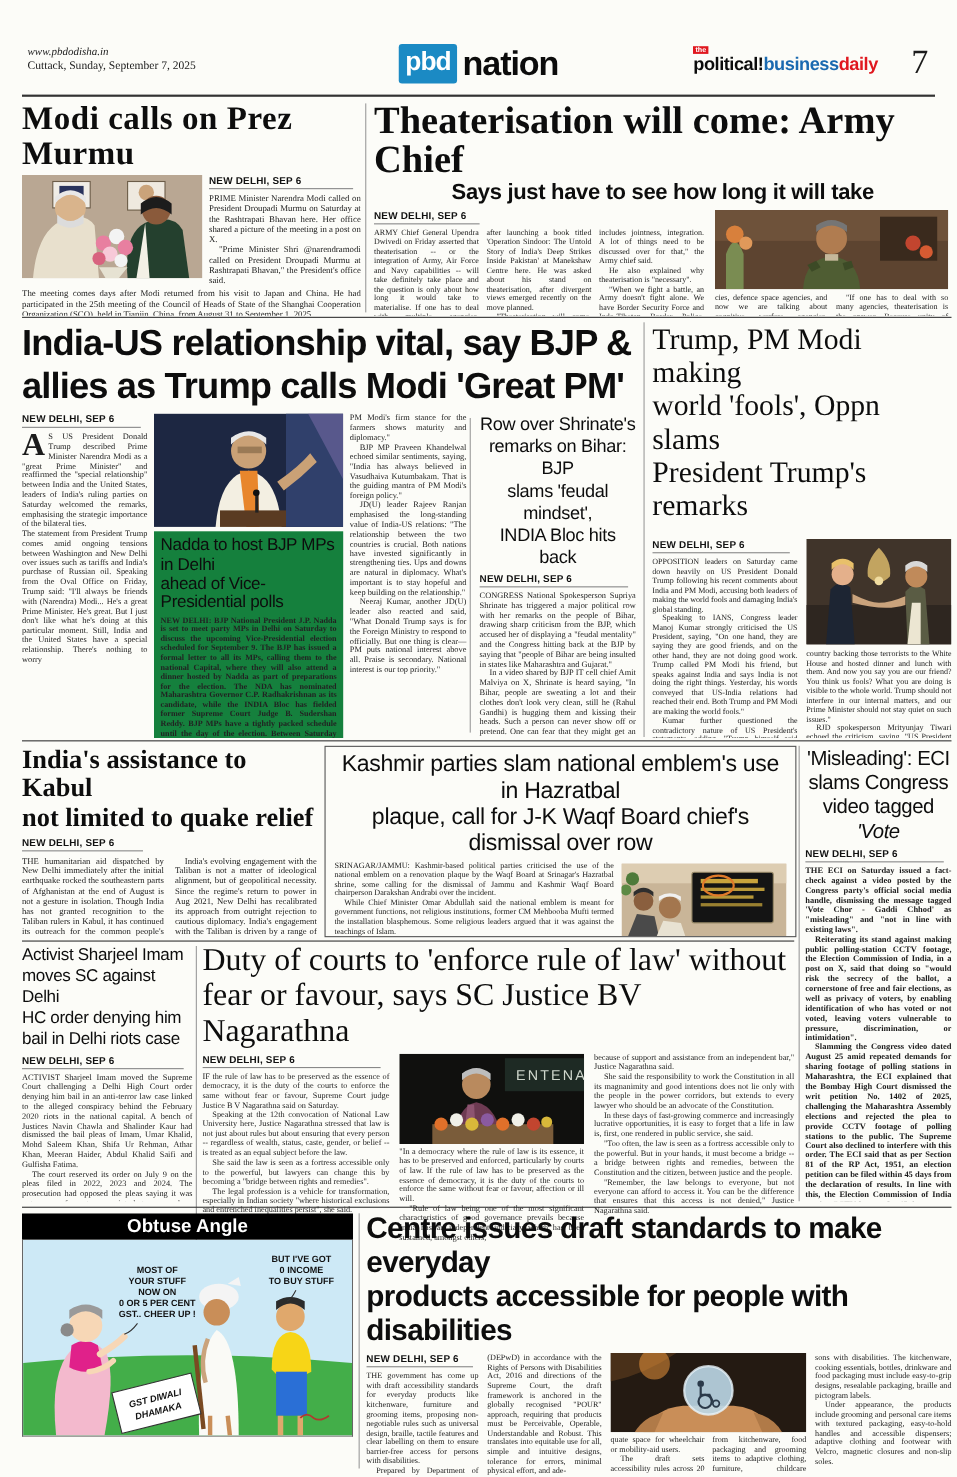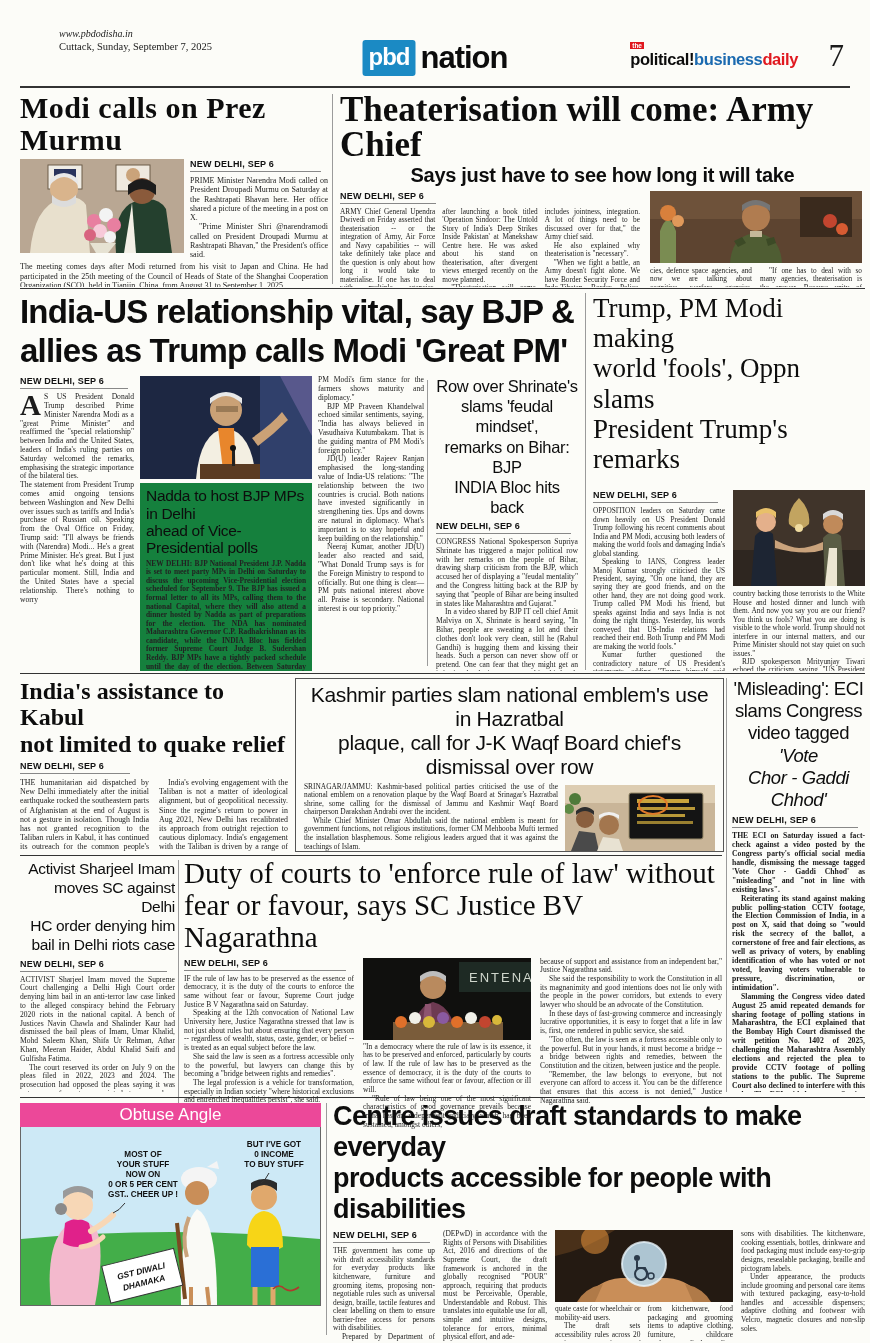--- a/index.html
+++ b/index.html
@@ -9,21 +9,21 @@
   .rule-v{position:absolute;width:1px;background:#9b9b9b;}
   .art{position:absolute;overflow:hidden;}
   .dateline{font-family:"Liberation Sans",sans-serif;font-weight:bold;font-size:9px;
             color:#111;border-bottom:1.5px solid #888;padding-bottom:2px;margin-bottom:4px;
             letter-spacing:.2px;width:95%;}
   .body{text-align:justify;line-height:1.16;}
   .para{margin:0;}
   .para + .para{text-indent:9px;}
   .hl-line{margin:0;}
   
-  .mast-left{position:absolute;left:25px;top:28px;margin-left:34px;}
+  .mast-left{position:absolute;left:25px;top:42px;}
   .mast-web{font-style:italic;font-size:10px;}
   .mast-date{font-size:10.5px;margin-top:2px;}
   .mast-center{position:absolute;left:50%;top:40px;transform:translateX(-50%);display:flex;align-items:flex-start;}
   .pbd-box{background:#1b8ac4;color:#fff;font-family:"Liberation Sans",sans-serif;font-weight:bold;
            font-size:24px;padding:3px 6px 5px;border-radius:3px;letter-spacing:-1px;}
   .nation{font-family:"Liberation Sans",sans-serif;font-weight:bold;font-size:31px;color:#0c0c0c;
           letter-spacing:-1px;margin-left:5px;}
   .brand{position:absolute;right:72px;top:50px;font-family:"Liberation Sans",sans-serif;font-weight:bold;
          font-size:16.5px;letter-spacing:-.4px;}
   .brand .the{position:absolute;left:0;top:-8px;background:#e0181f;color:#fff;font-size:6.5px;
@@ -50,27 +50,27 @@
   .shrinate-hl{font-size:16.5px;line-height:1.22;text-align:center;letter-spacing:-.3px;margin-bottom:4px;}
   .trump-hl{font-size:27px;line-height:1.12;margin-bottom:16px;}
   .trump-body{font-size:7.3px;}
   .kabul-hl{font-size:24px;font-weight:bold;line-height:1.1;margin-bottom:4px;}
   .kabul-body{font-size:7.9px;column-count:2;column-gap:10px;}
   .kashmir-box{border:1.5px solid #555;padding:4px 8px;}
   .kashmir-hl{font-size:21px;line-height:1.15;text-align:center;letter-spacing:-.3px;margin-bottom:3px;}
   .kashmir-body{font-size:7.4px;}
   .eci-hl{font-size:18.5px;line-height:1.2;text-align:center;letter-spacing:-.4px;margin-bottom:4px;}
   .eci-body{font-size:7.7px;font-weight:bold;}
-  .sharjeel-hl{font-size:15.5px;line-height:1.22;text-align:right;letter-spacing:-.3px;margin-bottom:4px;}
+  .sharjeel-hl{font-size:15.5px;line-height:1.22;text-align:left;letter-spacing:-.3px;margin-bottom:4px;}
   .sharjeel-body{font-size:7.6px;}
   .naga-hl{font-size:29px;line-height:1.1;margin-bottom:4px;}
   .naga-body{font-size:7.5px;}
   .centre-hl{font-size:27px;font-weight:bold;letter-spacing:-.6px;line-height:1.15;margin-bottom:5px;}
   .centre-body{font-size:7.4px;}
-  .cartoon-bar{background:#ec4899;color:#fff;font-family:"Liberation Sans",sans-serif;font-weight:normal;
+  .cartoon-bar{background:#000000;color:#fff;font-family:"Liberation Sans",sans-serif;font-weight:bold;
                font-size:17px;text-align:center;padding:2px 0;}
   .cartoon-frame{border:1px solid #666;border-top:none;}
   .ph{display:block;}
   .cols2{column-count:2;column-gap:8px;}
   .cols3{column-count:3;column-gap:7px;}
 </style>
 </head>
 <body>
 
 <div class="page">
@@ -215,22 +215,22 @@
       </div>
       <div class="body indiaus-body">
           <p class="para">PM Modi's firm stance for the farmers shows maturity and diplomacy."</p>
           <p class="para">BJP MP Praveen Khandelwal echoed similar sentiments, saying, "India has always believed in Vasudhaiva Kutumbakam. That is the guiding mantra of PM Modi's foreign policy."</p>
           <p class="para">JD(U) leader Rajeev Ranjan emphasised the long-standing value of India-US relations: "The relationship between the two countries is crucial. Both nations have invested significantly in strengthening ties. Ups and downs are natural in diplomacy. What's important is to stay hopeful and keep building on the relationship."</p>
           <p class="para">Neeraj Kumar, another JD(U) leader also reacted and said, "What Donald Trump says is for the Foreign Ministry to respond to officially. But one thing is clear—PM puts national interest above all. Praise is secondary. National interest is our top priority."</p>
         </div>
       <div style="padding-left:6px">
         <div class="hl-sans shrinate-hl">
             <p class="hl-line">Row over Shrinate's</p>
+            <p class="hl-line">remarks on Bihar: BJP</p>
             <p class="hl-line">slams 'feudal mindset',</p>
-            <p class="hl-line">remarks on Bihar: BJP</p>
             <p class="hl-line">INDIA Bloc hits back</p>
           </div>
         <div class="dateline">NEW DELHI, SEP 6</div>
         <div class="body indiaus-body">
             <p class="para">CONGRESS National Spokesperson Supriya Shrinate has triggered a major political row with her remarks on the people of Bihar, drawing sharp criticism from the BJP, which accused her of displaying a "feudal mentality" and the Congress hitting back at the BJP by saying that "people of Bihar are being insulted in states like Maharashtra and Gujarat."</p>
             <p class="para">In a video shared by BJP IT cell chief Amit Malviya on X, Shrinate is heard saying, "In Bihar, people are sweating a lot and their clothes don't look very clean, still he (Rahul Gandhi) is hugging them and kissing their heads. Such a person can never show off or pretend. One can fear that they might get an infection, but he is not even washing his hands after shaking hands with anyone."</p>
           </div>
       </div>
     </div>
   </div>
@@ -324,21 +324,20 @@
     </div>
   </div>
 
   <div class="rule-v" style="left:726px;top:678px;height:414px"></div>
 
   <div class="art" style="left:732px;top:678px;width:133px;height:414px">
     <div class="hl-sans eci-hl">
       <p class="hl-line">'Misleading': ECI</p>
       <p class="hl-line">slams Congress</p>
       <p class="hl-line"><span>video tagged </span><span style="font-style:italic">'Vote</span></p>
-      <p class="hl-line" style="font-style:italic">Chor - Gaddi Chhod'</p>
     </div>
     <div class="dateline">NEW DELHI, SEP 6</div>
     <div class="body eci-body">
         <p class="para">THE ECI on Saturday issued a fact-check against a video posted by the Congress party's official social media handle, dismissing the message tagged 'Vote Chor - Gaddi Chhod' as "misleading" and "not in line with existing laws".</p>
         <p class="para">Reiterating its stand against making public polling-station CCTV footage, the Election Commission of India, in a post on X, said that doing so "would risk the secrecy of the ballot, a cornerstone of free and fair elections, as well as privacy of voters, by enabling identification of who has voted or not voted, leaving voters vulnerable to pressure, discrimination, or intimidation".</p>
         <p class="para">Slamming the Congress video dated August 25 amid repeated demands for sharing footage of polling stations in Maharashtra, the ECI explained that the Bombay High Court dismissed the writ petition No. 1402 of 2025, challenging the Maharashtra Assembly elections and rejected the plea to provide CCTV footage of polling stations to the public. The Supreme Court also declined to interfere with this order. The ECI said that as per Section 81 of the RP Act, 1951, an election petition can be filed within 45 days from the declaration of results. In line with this, the Election Commission of India retains CCTV footage for 45 days.</p>
       </div>
   </div>
 
   <div class="rule-h" style="left:20px;top:855px;width:702px"></div>
@@ -497,21 +496,21 @@
           <path d="M156 72 Q148 58 130 54 L138 72 Z" fill="#b07a48"></path>
           <circle cx="89" cy="34" r="22" fill="#bcd8e8" opacity=".9"></circle>
           <circle cx="89" cy="34" r="22" fill="none" stroke="#e8f4fa" stroke-width="2" opacity=".8"></circle>
           <circle cx="82" cy="28" r="3" fill="#2b3a4a"></circle>
           <path d="M82 31 L82 38 L90 38 L93 44" stroke="#2b3a4a" stroke-width="2" fill="none"></path>
           <circle cx="86" cy="44" r="6" fill="none" stroke="#2b3a4a" stroke-width="2"></circle>
           <circle cx="96" cy="46" r="3" fill="none" stroke="#2b3a4a" stroke-width="1.5"></circle>
         </svg>
         <div style="display:grid;grid-template-columns:1fr 1fr;gap:7px;margin-top:3px">
           <div class="body centre-body">
-              <p class="para">quate caste for wheelchair or mobility-aid users.</p>
+              <p class="para">quate space for wheelchair or mobility-aid users.</p>
               <p class="para">The draft sets accessibility rules across 20 major categories of everyday use.</p>
             </div>
           <div class="body centre-body">
               <p class="para">from kitchenware, food packaging and grooming items to adaptive clothing, furniture, childcare products, medical supplies, lifts and self-service kiosks to ensure barrier-free access for per-</p>
             </div>
         </div>
       </div>
       <div class="body centre-body">
           <p class="para">sons with disabilities. The kitchenware, cooking essentials, bottles, drinkware and food packaging must include easy-to-grip designs, resealable packaging, braille and pictogram labels.</p>
           <p class="para">Under appearance, the products include grooming and personal care items with textured packaging, easy-to-hold handles and accessible dispensers; adaptive clothing and footwear with Velcro, magnetic closures and non-slip soles.</p>

